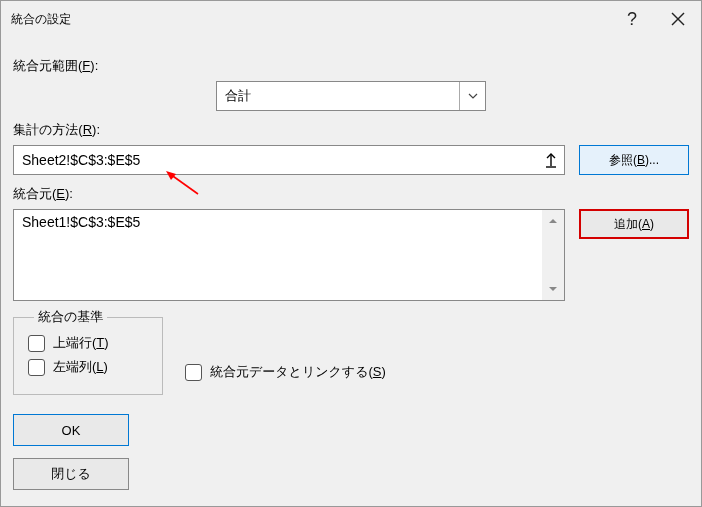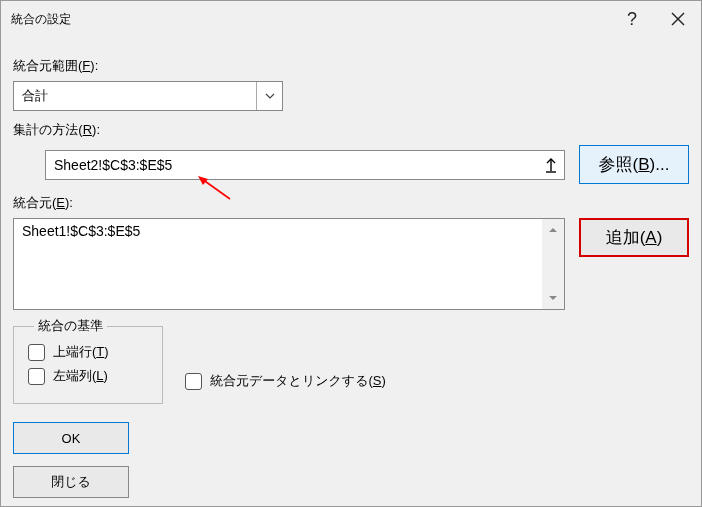--- a/index.html
+++ b/index.html
@@ -42,21 +42,21 @@
 
   .content {
     padding: 10px 12px 6px 12px;
     flex: 1;
     display: flex;
     flex-direction: column;
   }
   .label { font-size: 13px; margin: 10px 0 6px 0; }
   .underline { text-decoration: underline; }
 
-  .func-row { display: flex; }
+  .func-row { display: flex; justify-content: center; }
   .select-wrap {
     position: relative;
     width: 270px;
     height: 30px;
     background: #fff;
     border: 1px solid #888;
     display: flex;
     align-items: center;
   }
   .select-wrap .sel-val { flex: 1; padding: 0 8px; }
@@ -93,27 +93,27 @@
     width: 26px;
     height: 100%;
     display: flex;
     align-items: center;
     justify-content: center;
   }
   .collapse-btn svg { width: 14px; height: 16px; }
 
   .btn {
     width: 110px;
-    height: 39px;
+    height: 30px;
     border: 1px solid #888;
     background: #e9e9e9;
     display: flex;
     align-items: center;
     justify-content: center;
-    font-size: 17px;
+    font-size: 12px;
     cursor: pointer;
   }
   .btn.highlight-blue { border: 1px solid #0078d4; background: #e5f1fb; }
   .btn.highlight-red { border: 2px solid #d40000; }
 
   .src-row { display: flex; gap: 14px; }
   .listbox {
     flex: 1;
     height: 92px;
     background: #fff;
@@ -218,21 +218,21 @@
               <polyline points="1,1 5,5 9,1" fill="none" stroke="#444" stroke-width="1.2"></polyline>
             </svg>
         </div>
       </div>
     </div>
 
     <div class="label">
       <span>集計の方法</span>(<span class="underline">R</span>):
     </div>
     <div class="ref-row">
-      <div class="ref-input-wrap" style="position:relative;margin-left:32px;">
+      <div class="ref-input-wrap" style="position:relative;">
         <input class="ref-input" type="text" value="Sheet2!$C$3:$E$5" style="">
         <div class="collapse-btn">
           <svg viewBox="0 0 14 16">
             <line x1="7" y1="14" x2="7" y2="3" stroke="#000" stroke-width="1.4"></line>
             <polyline points="3,6 7,2 11,6" fill="none" stroke="#000" stroke-width="1.4"></polyline>
             <line x1="2" y1="15" x2="12" y2="15" stroke="#000" stroke-width="1.4"></line>
           </svg>
         </div>
         <svg class="arrow-annot" style="left:148px; top:22px;" width="40" height="28" viewBox="0 0 40 28">
           <line x1="36" y1="26" x2="8" y2="6" stroke="#ff0000" stroke-width="1.6"></line>

